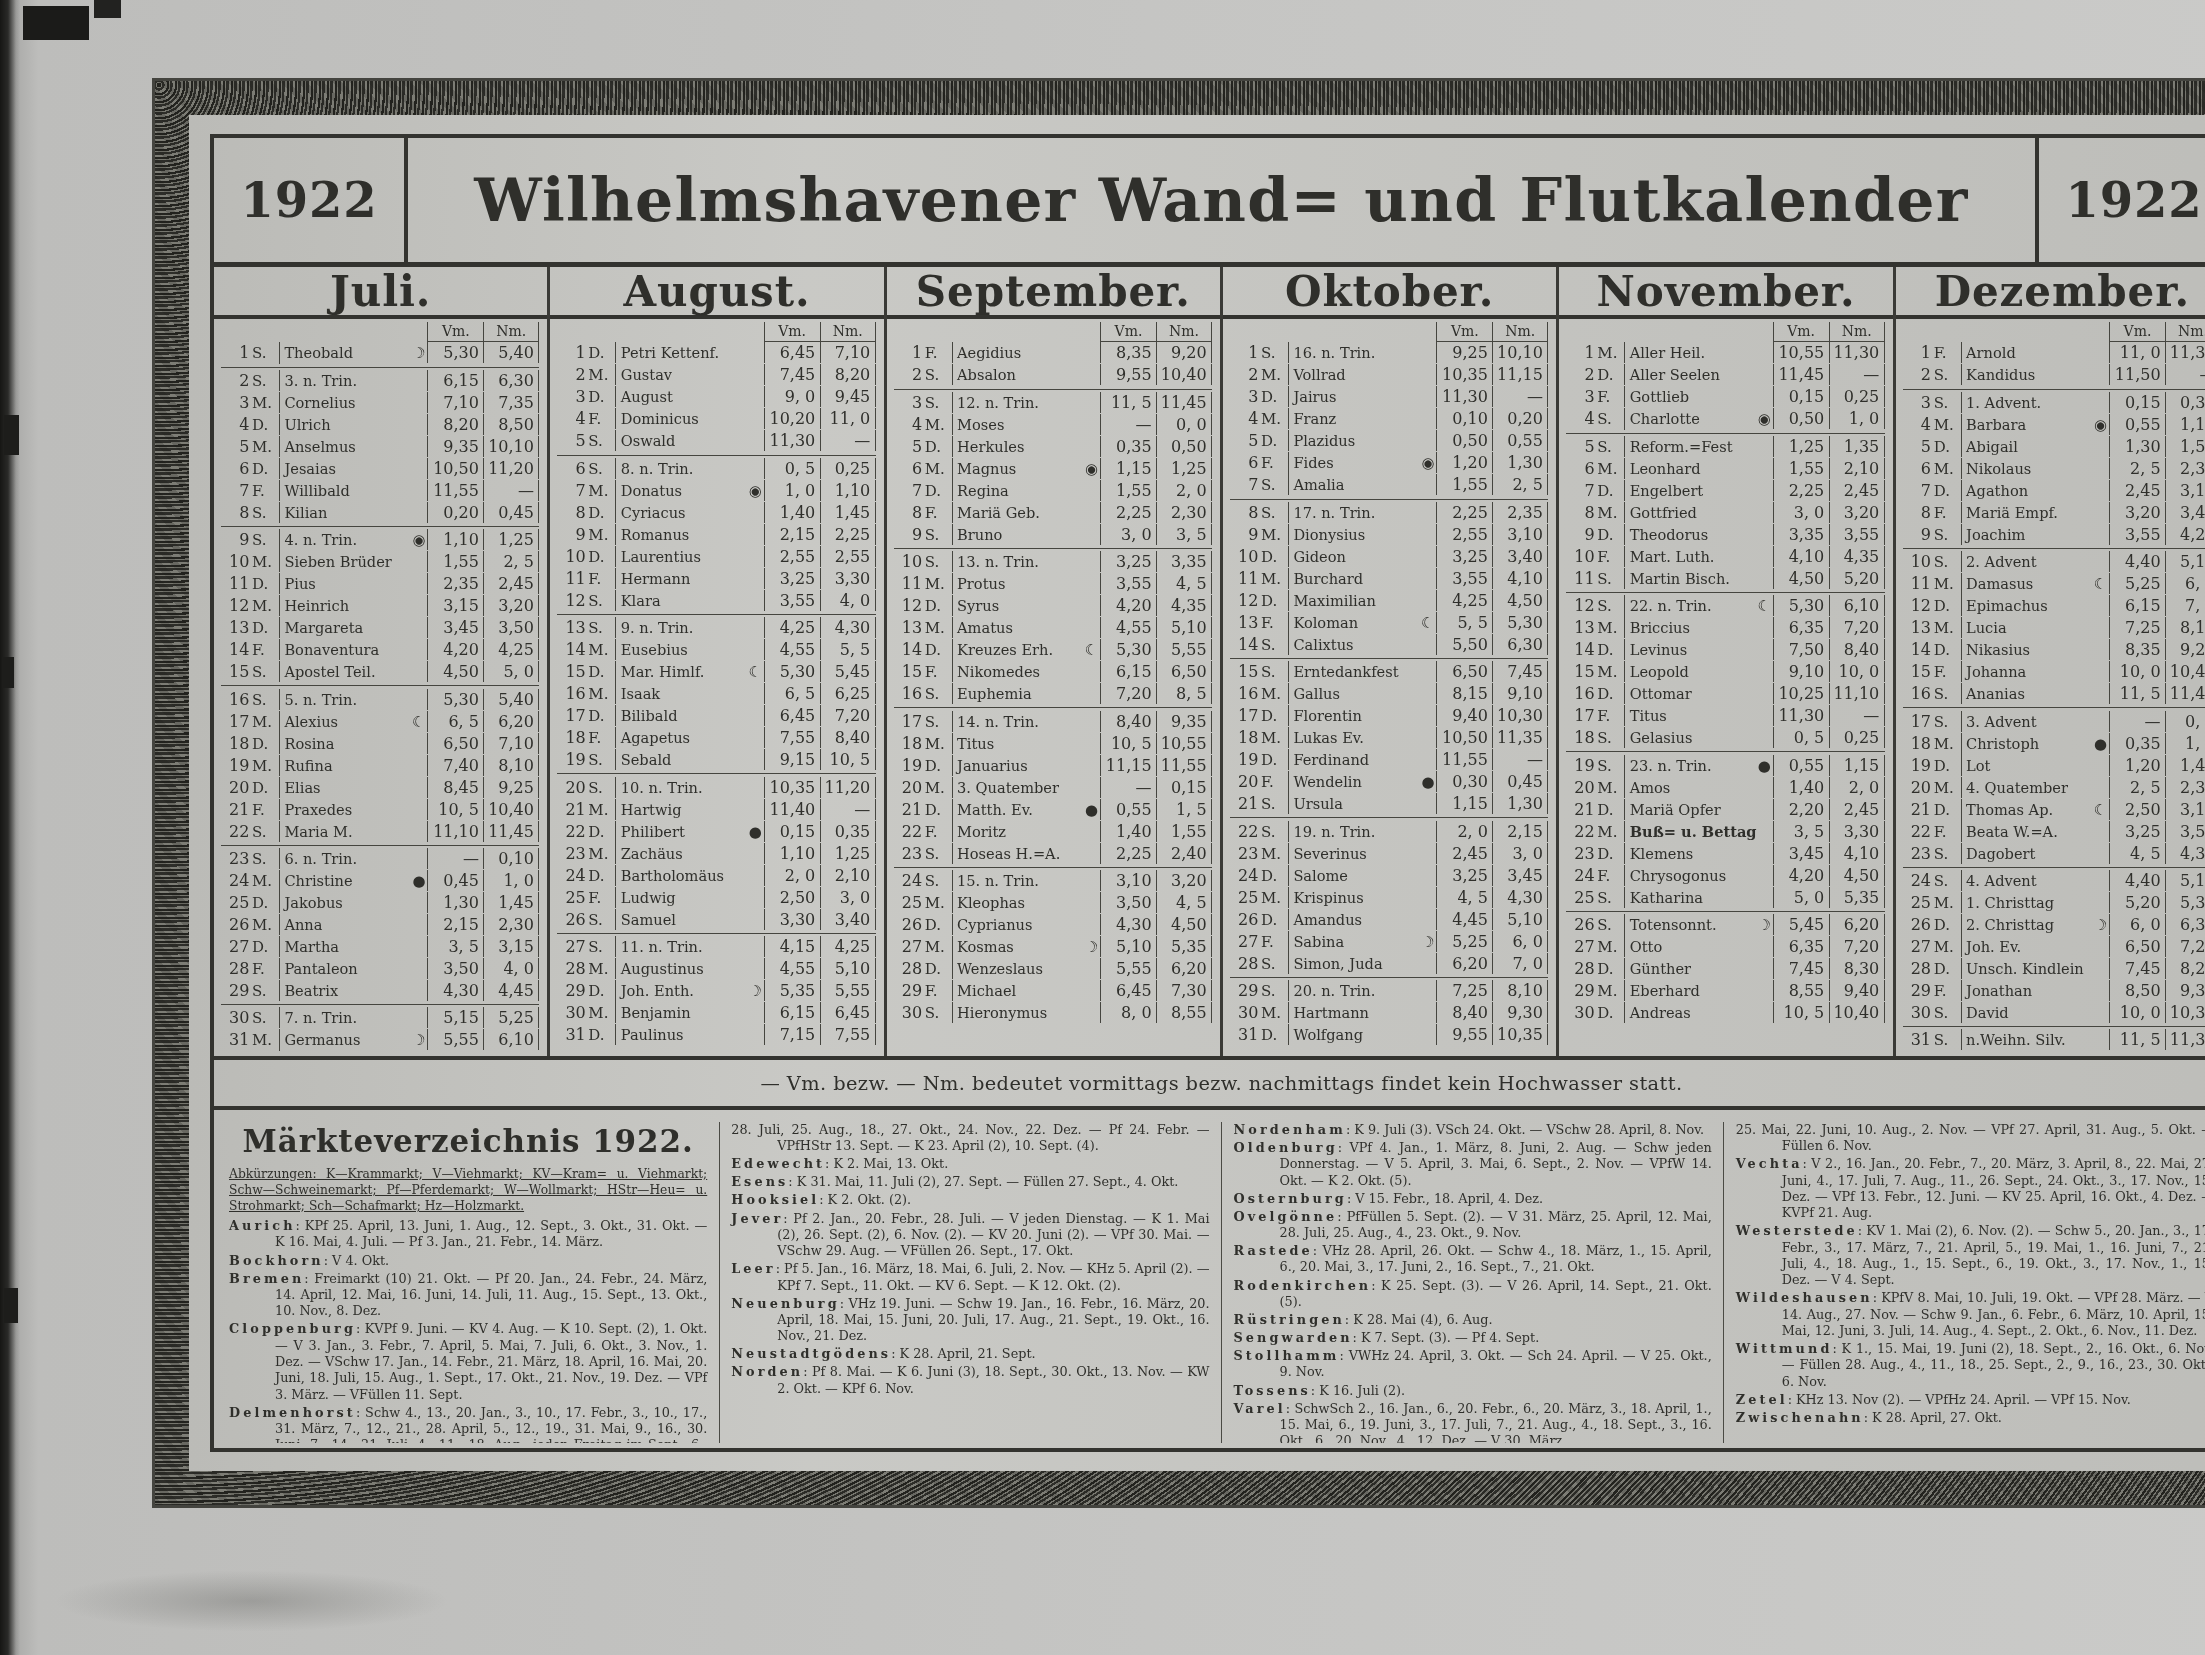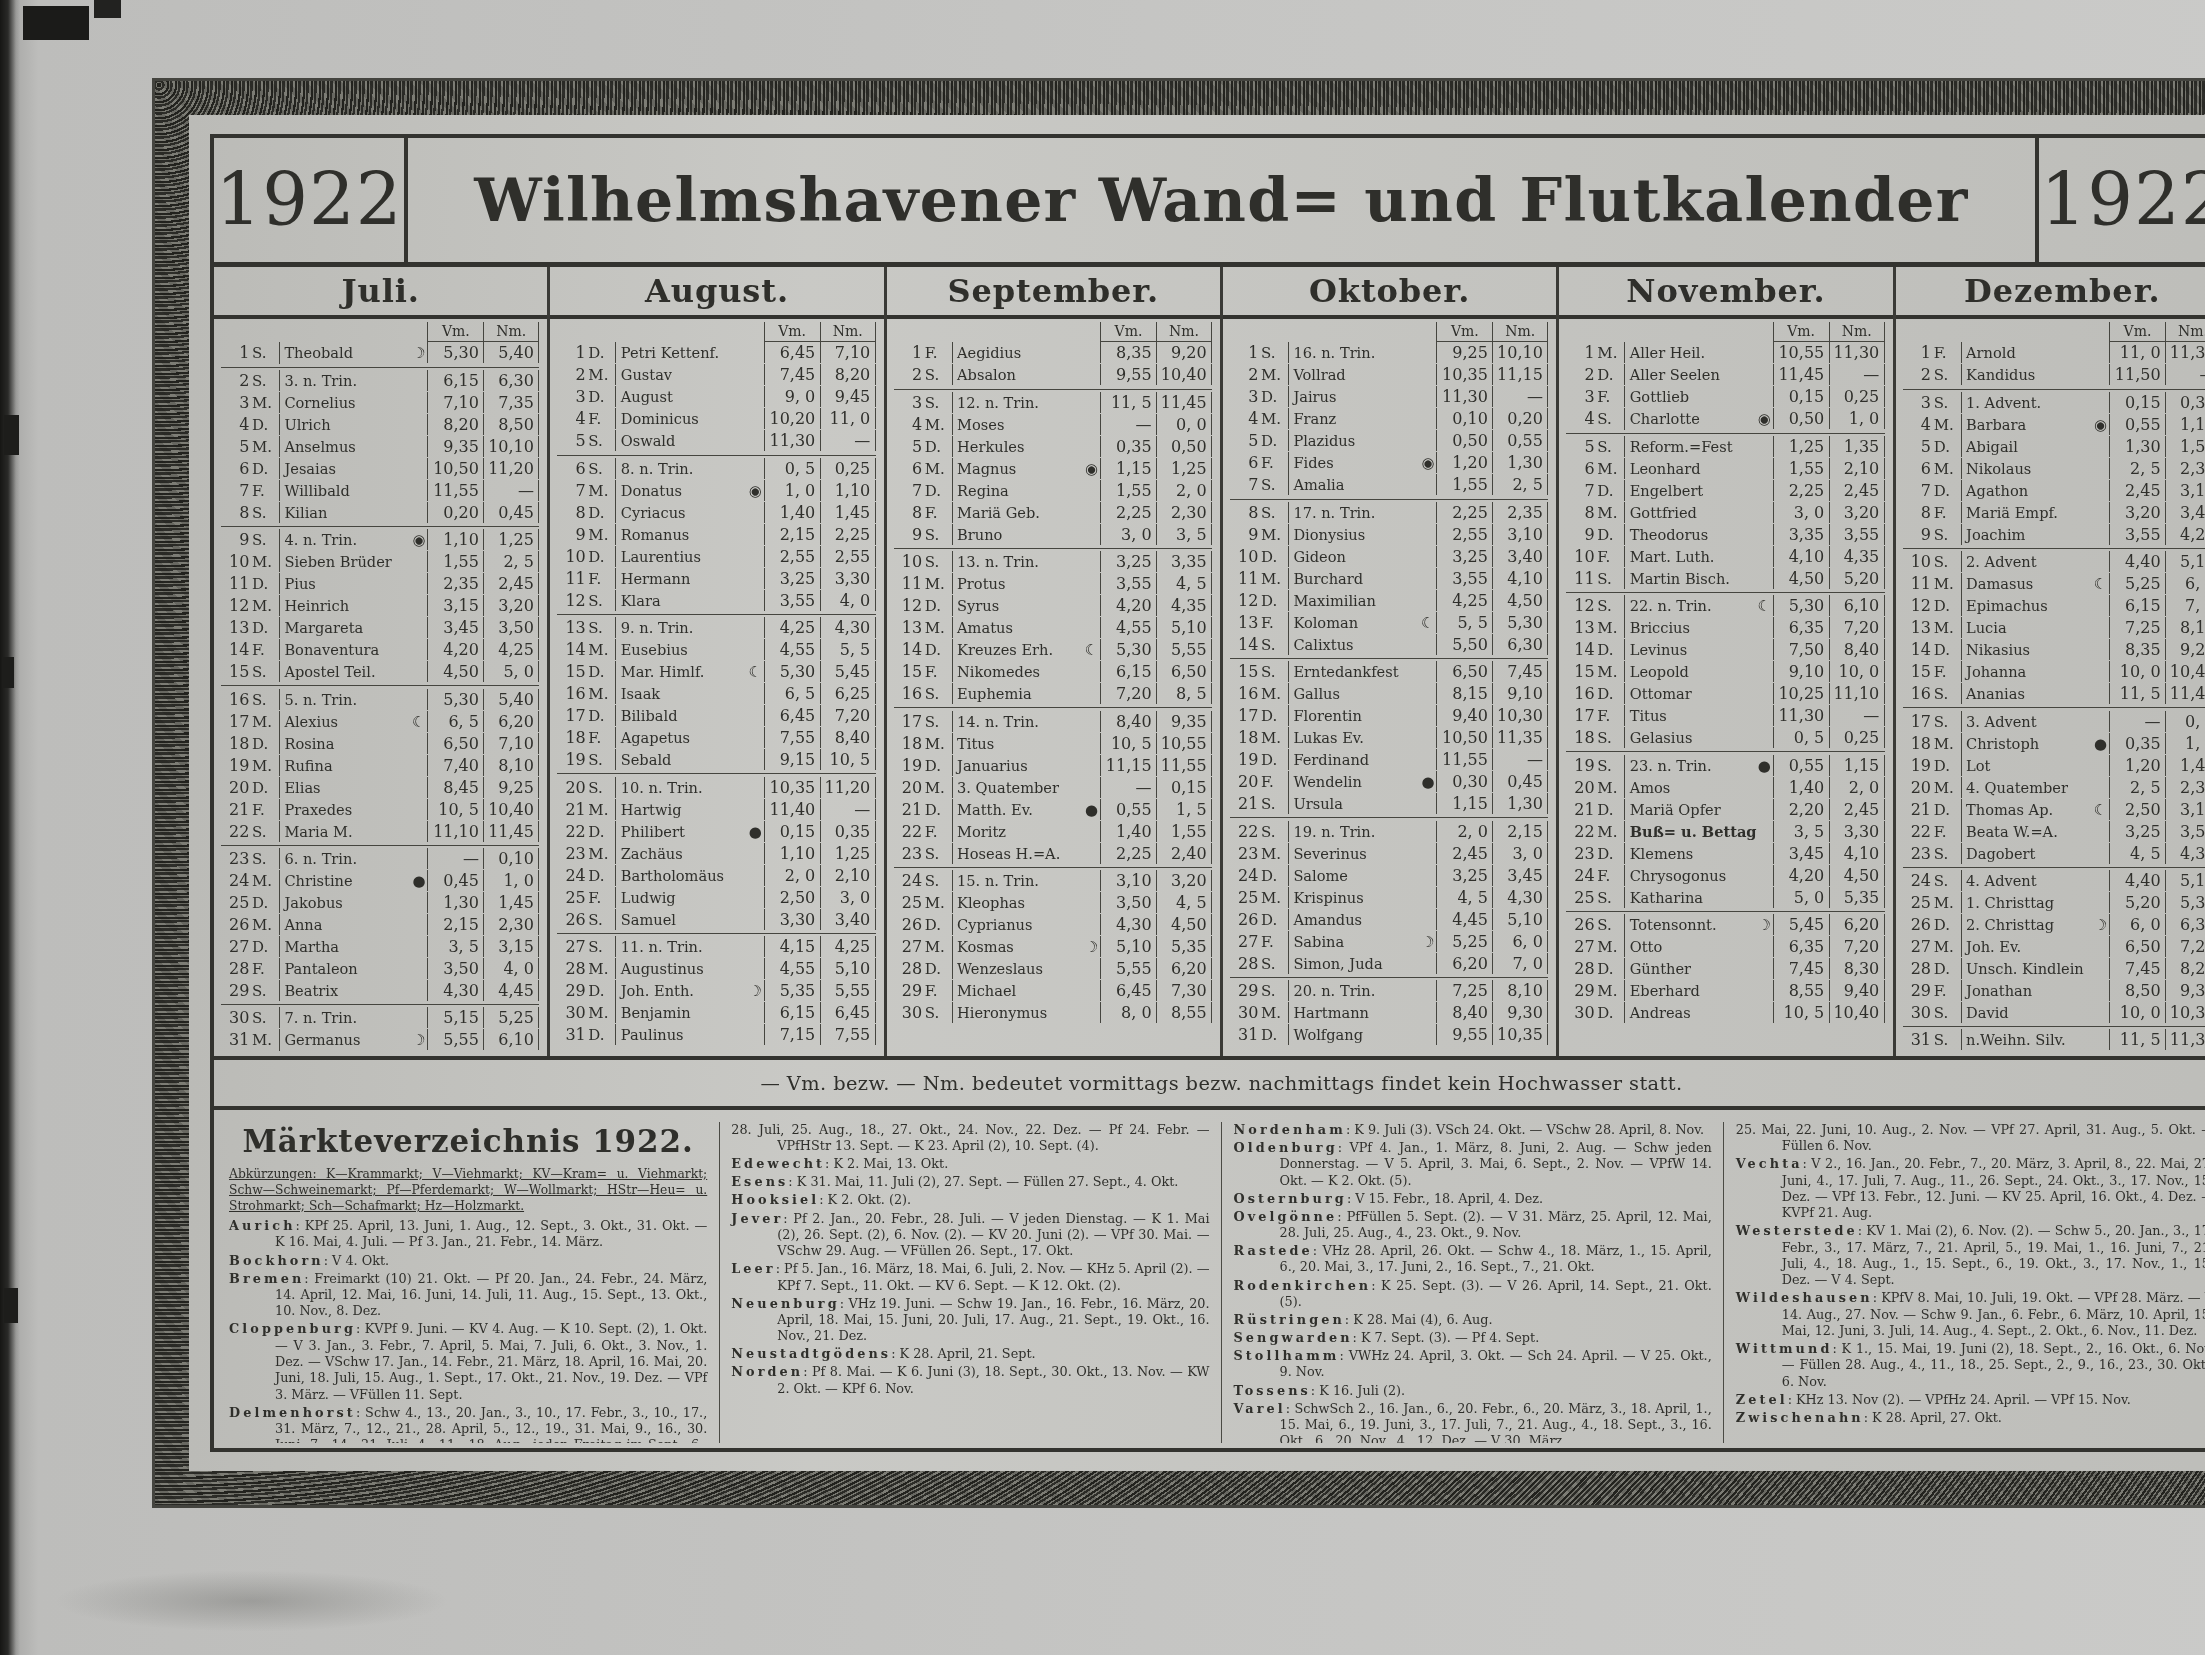--- a/index.html
+++ b/index.html
@@ -25,31 +25,31 @@
           repeating-radial-gradient(circle at 4px 4px, rgba(32,32,28,.95) 0 2.2px, rgba(130,130,122,.65) 2.2px 3.5px, rgba(40,40,36,.9) 3.5px 5.7px, rgba(160,160,152,.45) 5.7px 8px),
           repeating-linear-gradient(45deg, rgba(30,30,26,.5) 0 6.2px, rgba(110,110,102,.4) 6.2px 12.3px);}
   .paper{width:100%;height:100%;box-sizing:border-box;background:#c6c6c2;padding:19.4px 21px;
         background-image:linear-gradient(90deg,rgba(90,90,86,.10) 0,rgba(255,255,255,.05) 30%,rgba(90,90,86,.08) 100%);}
   .inner-frame{width:100%;height:100%;box-sizing:border-box;border:4.4px solid #33332f;
         display:flex;flex-direction:column;}
 
   
   .hdr{display:flex;align-items:stretch;height:124px;border-bottom:5.7px solid #33332f;flex:none;}
   .yr{width:190px;display:flex;align-items:center;justify-content:center;
-      font-size:72px;font-weight:normal;letter-spacing:0.9px;}
+      font-size:48px;font-weight:bold;letter-spacing:0.9px;}
   .ttl{flex:1;border-left:4px solid #33332f;border-right:4px solid #33332f;
       display:flex;align-items:center;justify-content:center;
       font-size:60px;font-weight:bold;letter-spacing:1.3px;white-space:nowrap;}
 
   
   .months{display:flex;height:789px;flex:none;border-bottom:4.9px solid #33332f;}
   .month{flex:1 1 0;display:flex;flex-direction:column;border-right:3.1px solid #3a3a36;min-width:0;}
   .month:last-child{border-right:none;}
   .mname{height:48px;flex:none;display:flex;align-items:center;justify-content:center;
-      font-size:32px;font-weight:bold;border-bottom:4px solid #33332f;letter-spacing:0.9px;}
+      font-size:42px;font-weight:bold;border-bottom:4px solid #33332f;letter-spacing:0.9px;}
   .mtable{flex:1;display:flex;flex-direction:column;padding:2.6px 8px 4.4px 7px;overflow:hidden;}
   .mrow{display:grid;grid-template-columns:31px 27px 1fr 56px 56px;align-items:baseline;
       line-height:21px;flex:none;}
   .c-d{text-align:right;font-size:16px;padding-right:2.6px;}
   .c-w{font-size:15px;}
   .c-n{border-left:1.8px solid #45453f;padding:0 1.8px 0 4.4px;font-size:14.6px;white-space:nowrap;
       display:flex;justify-content:space-between;align-items:baseline;min-width:0;}
   .c-n .sym{font-size:15px;padding-left:1.8px;}
   .c-vm,.c-nm{border-left:1.8px solid #45453f;text-align:right;font-size:16px;padding-right:4.4px;white-space:pre;}
   .c-nm{border-right:1.8px solid #45453f;}

